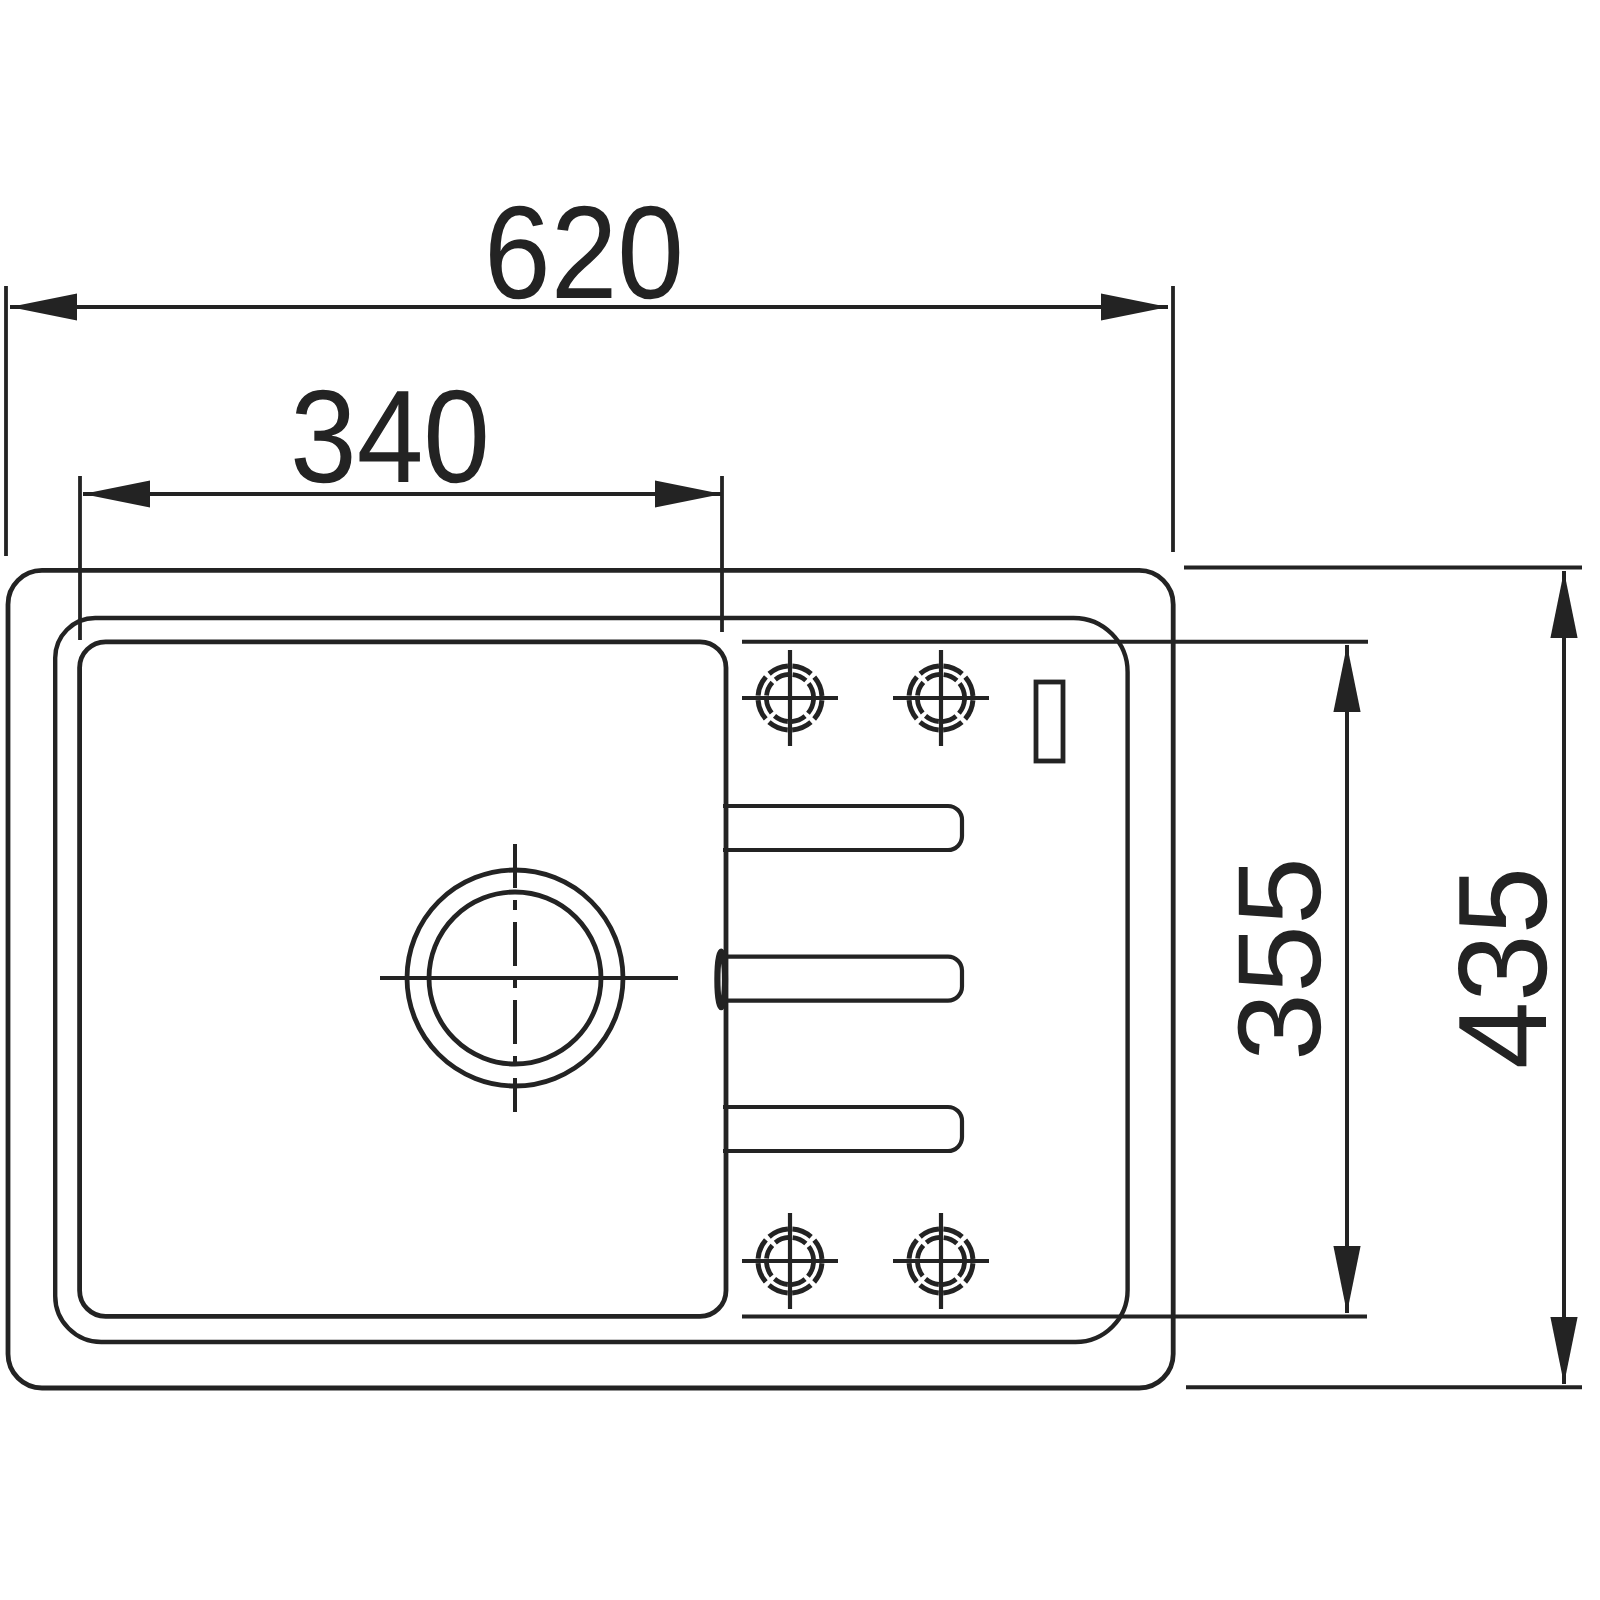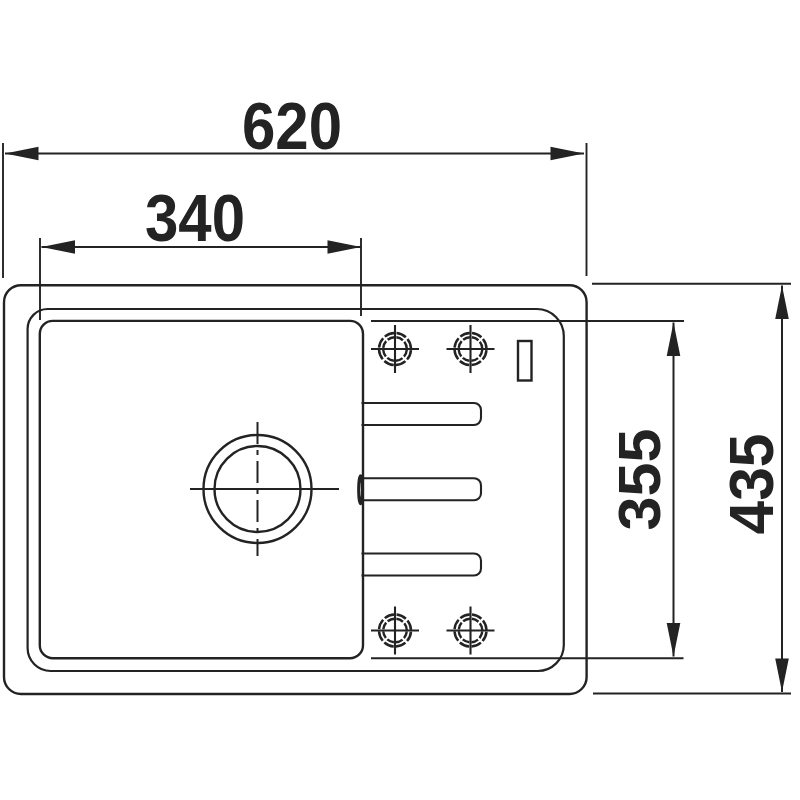--- a/index.html
+++ b/index.html
@@ -1,16 +1,16 @@
 <!DOCTYPE html>
 <html><head>
 <meta charset="utf-8">
 <style>
   html,body{margin:0;padding:0;background:#ffffff;}
-  #wrap{width:800px;height:800px;position:relative;background:#ffffff;font-weight:bold;}
+  #wrap{width:800px;height:800px;position:relative;background:#ffffff;}
   text{font-family:"Liberation Sans", sans-serif;fill:#232323;}
 </style>
 </head>
 <body>
 <div id="wrap">
 <svg width="800" height="800" viewBox="0 0 800 800" xmlns="http://www.w3.org/2000/svg">
 
   <rect x="0" y="0" width="800" height="800" fill="#ffffff"></rect>
 
   <text x="292" y="149" font-size="66" text-anchor="middle" textLength="100" lengthAdjust="spacingAndGlyphs">620</text>

